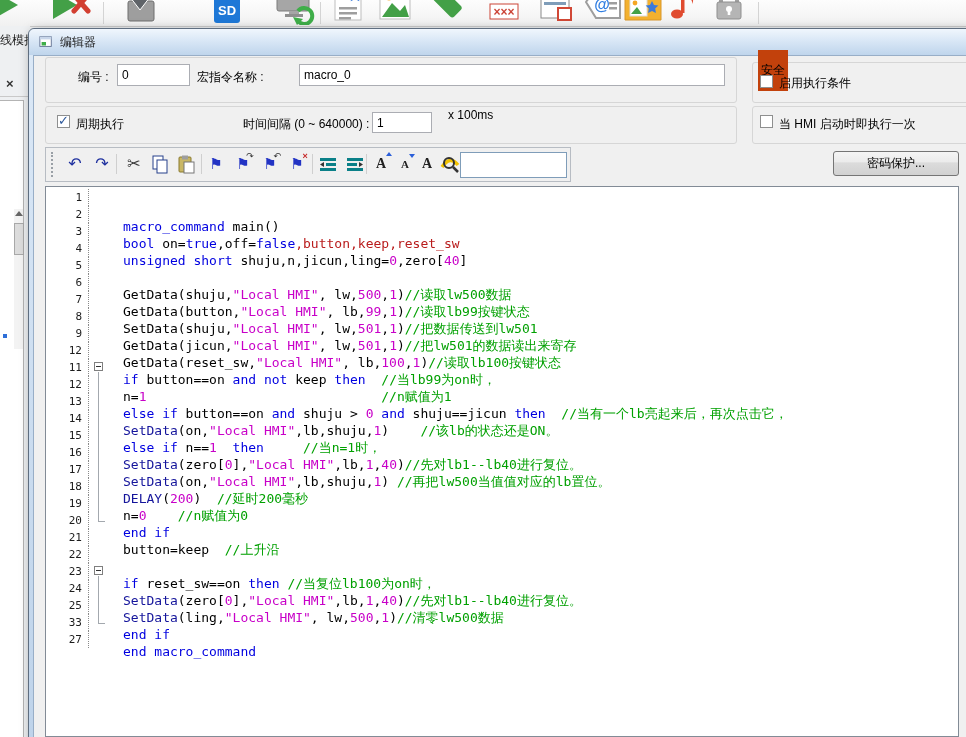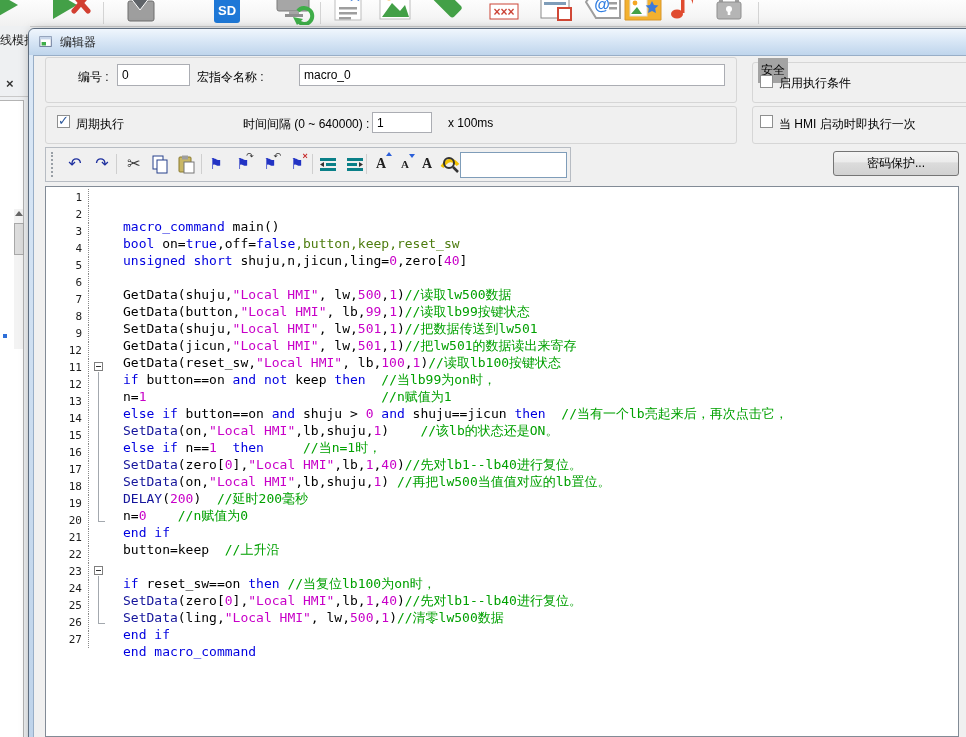--- a/index.html
+++ b/index.html
@@ -29,21 +29,21 @@
     background:linear-gradient(#dce9f7,#bed3ea);border:1px solid #5f6e80;border-radius:6px 6px 0 0;
     box-shadow:3px 3px 12px rgba(0,0,0,.38);}
   #titlebar{position:absolute;left:0;top:0;right:0;height:26px;display:flex;align-items:center;
     padding-left:9px;background:linear-gradient(#f0f6fd,#d9e7f6 45%,#bfd5ec);border-radius:6px 6px 0 0;}
   #titlebar .ticon{width:16px;height:14px;margin-right:6px;}
   #title-text{color:#1a1a1a;}
   #dialog-body{position:absolute;left:4px;top:26px;right:0;bottom:0;background:#f0f0f0;border:1px solid #98aec7;border-right:none;border-bottom:none;}
 
   
   .group{position:absolute;border:1px solid #d6d6d6;border-radius:3px;background:#f0f0f0;}
-  .gcaption{position:absolute;background:#a3a3a3;padding:4px 3px;color:#000;margin-top:8px;}
+  .gcaption{position:absolute;background:#c2410c;padding:12px 3px;color:#000;}
   .lbl{position:absolute;white-space:nowrap;color:#000;}
   .txt{position:absolute;border:1px solid #abadb3;background:#fff;font-family:"Liberation Sans","DejaVu Sans",sans-serif;font-size:12px;padding:1px 4px;box-sizing:border-box;}
   .cb{position:absolute;width:13px;height:13px;background:#fff;border:1px solid #8e8f8f;box-sizing:border-box;}
   .cb.checked::after{content:"✓";position:absolute;left:0;top:-3px;font-size:13px;font-weight:bold;color:#2b579a;}
 
   
   #ed-toolbar{position:absolute;left:45px;top:147px;width:524px;height:33px;border:1px solid #b7bcc3;background:#f0f0f0;}
   #ed-toolbar .grip{position:absolute;left:5px;top:4px;bottom:4px;width:0;border-left:2px dotted #9aa0a6;}
   .eti{position:absolute;top:4px;width:24px;height:24px;display:flex;align-items:center;justify-content:center;}
   .eti svg{display:block;}
@@ -247,21 +247,21 @@
   <div class="group" style="left:752px;top:62px;width:260px;height:39px;"></div>
   <span class="gcaption" style="left:758px;top:50px;">安全</span>
   <span class="cb" style="left:760px;top:75px;"></span>
   <span class="lbl" style="left:779px;top:75px;">启用执行条件</span>
 
   <div class="group" style="left:45px;top:106px;width:690px;height:36px;"></div>
   <span class="cb checked" style="left:57px;top:115px;"></span>
   <span class="lbl" style="left:76px;top:116px;">周期执行</span>
   <span class="lbl" style="left:243px;top:116px;">时间间隔 (0 ~ 640000) :</span>
   <input class="txt" style="left: 372px; top: 112px; width: 60px; height: 21px;" value="1">
-  <span class="lbl" style="left:448px;top:116px;">x 100ms</span>
+  <span class="lbl" style="left:448px;top:108px;">x 100ms</span>
 
   <div class="group" style="left:752px;top:106px;width:260px;height:36px;"></div>
   <span class="cb" style="left:760px;top:115px;"></span>
   <span class="lbl" style="left:779px;top:116px;">当 HMI 启动时即执行一次</span>
 
   <div id="ed-toolbar">
     <span class="grip"></span>
     <span class="eti" style="left:17px">
         <span class="glyph" style="color:#1d2f9e">↶</span>
       </span>
@@ -348,21 +348,21 @@
           <pre class="code"></pre>
         </div>
         <div class="cl">
           <span class="ln">2</span>
           <span class="fold"></span>
           <pre class="code"><span style="color: rgb(0, 0, 224);">macro_command</span><span style="color: rgb(0, 0, 0);"> main()</span></pre>
         </div>
         <div class="cl">
           <span class="ln">3</span>
           <span class="fold"></span>
-          <pre class="code"><span style="color: rgb(0, 0, 224);">bool</span><span style="color: rgb(0, 0, 0);"> on=</span><span style="color: rgb(0, 0, 224);">true</span><span style="color: rgb(0, 0, 0);">,off=</span><span style="color: rgb(0, 0, 224);">false</span><span style="color: #4d7c0f;">,button,keep,reset_sw</span></pre>
+          <pre class="code"><span style="color: rgb(0, 0, 224);">bool</span><span style="color: rgb(0, 0, 0);"> on=</span><span style="color: rgb(0, 0, 224);">true</span><span style="color: rgb(0, 0, 0);">,off=</span><span style="color: rgb(0, 0, 224);">false</span><span style="color: #b91c1c;">,button,keep,reset_sw</span></pre>
         </div>
         <div class="cl">
           <span class="ln">4</span>
           <span class="fold"></span>
           <pre class="code"><span style="color: rgb(0, 0, 224);">unsigned short</span><span style="color: rgb(0, 0, 0);"> shuju,n,jicun,ling=</span><span style="color: rgb(200, 0, 200);">0</span><span style="color: rgb(0, 0, 0);">,zero[</span><span style="color: rgb(200, 0, 200);">40</span><span style="color: rgb(0, 0, 0);">]</span></pre>
         </div>
         <div class="cl">
           <span class="ln">5</span>
           <span class="fold"></span>
           <pre class="code"></pre>
@@ -490,21 +490,21 @@
           <pre class="code"><span style="color: rgb(20, 20, 155);">SetData</span><span style="color: rgb(0, 0, 0);">(zero[</span><span style="color: rgb(200, 0, 200);">0</span><span style="color: rgb(0, 0, 0);">],</span><span style="color: rgb(200, 0, 200);">"Local HMI"</span><span style="color: rgb(0, 0, 0);">,lb,</span><span style="color: rgb(200, 0, 200);">1</span><span style="color: rgb(0, 0, 0);">,</span><span style="color: rgb(200, 0, 200);">40</span><span style="color: rgb(0, 0, 0);">)</span><span style="color: rgb(0, 160, 0);">//先对lb1--lb40进行复位。</span></pre>
         </div>
         <div class="cl">
           <span class="ln">25</span>
           <span class="fold">
             <span class="v"></span>
           </span>
           <pre class="code"><span style="color: rgb(20, 20, 155);">SetData</span><span style="color: rgb(0, 0, 0);">(ling,</span><span style="color: rgb(200, 0, 200);">"Local HMI"</span><span style="color: rgb(0, 0, 0);">, lw,</span><span style="color: rgb(200, 0, 200);">500</span><span style="color: rgb(0, 0, 0);">,</span><span style="color: rgb(200, 0, 200);">1</span><span style="color: rgb(0, 0, 0);">)</span><span style="color: rgb(0, 160, 0);">//清零lw500数据</span></pre>
         </div>
         <div class="cl">
-          <span class="ln">26</span>
+          <span class="ln">33</span>
           <span class="fold">
             <span class="vt"></span>
             <span class="h"></span>
           </span>
           <pre class="code"><span style="color: rgb(0, 0, 224);">end if</span></pre>
         </div>
         <div class="cl">
           <span class="ln">27</span>
           <span class="fold"></span>
           <pre class="code"><span style="color: rgb(0, 0, 224);">end macro_command</span></pre>

